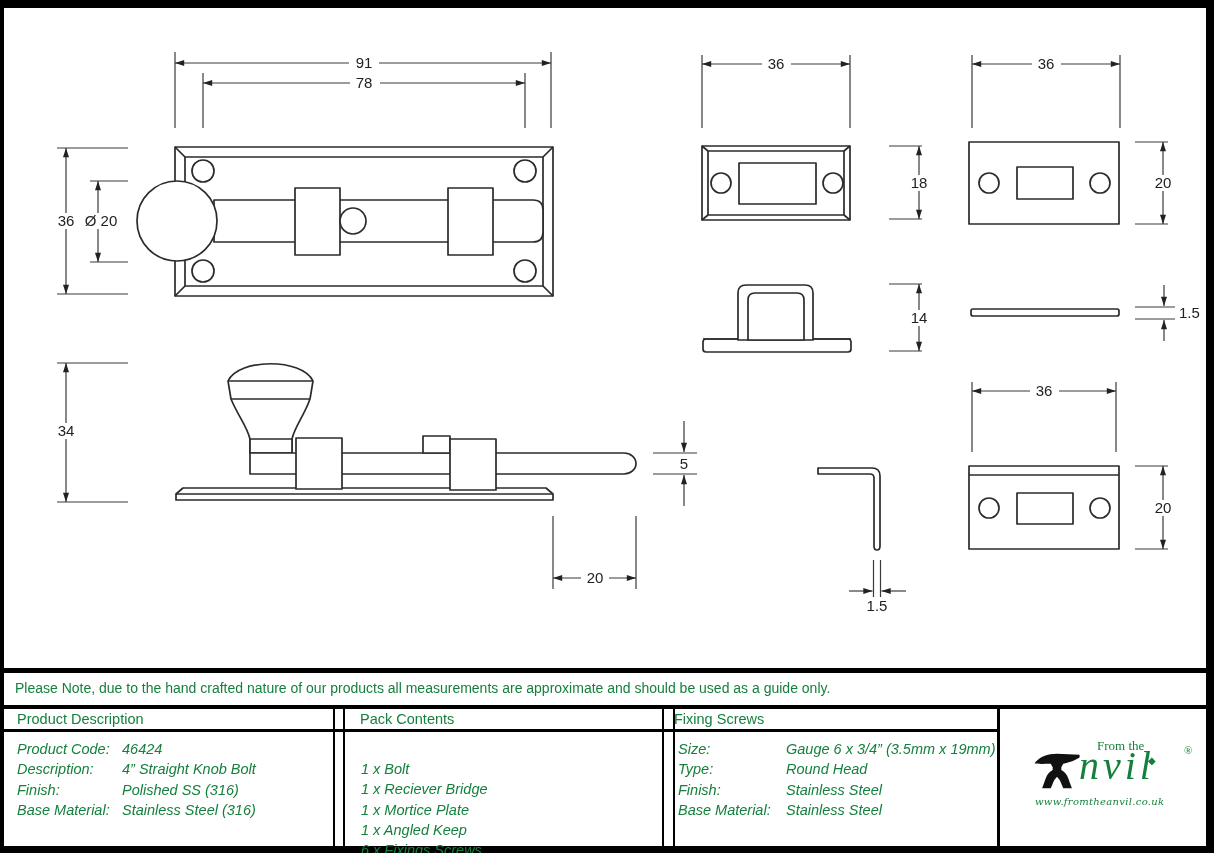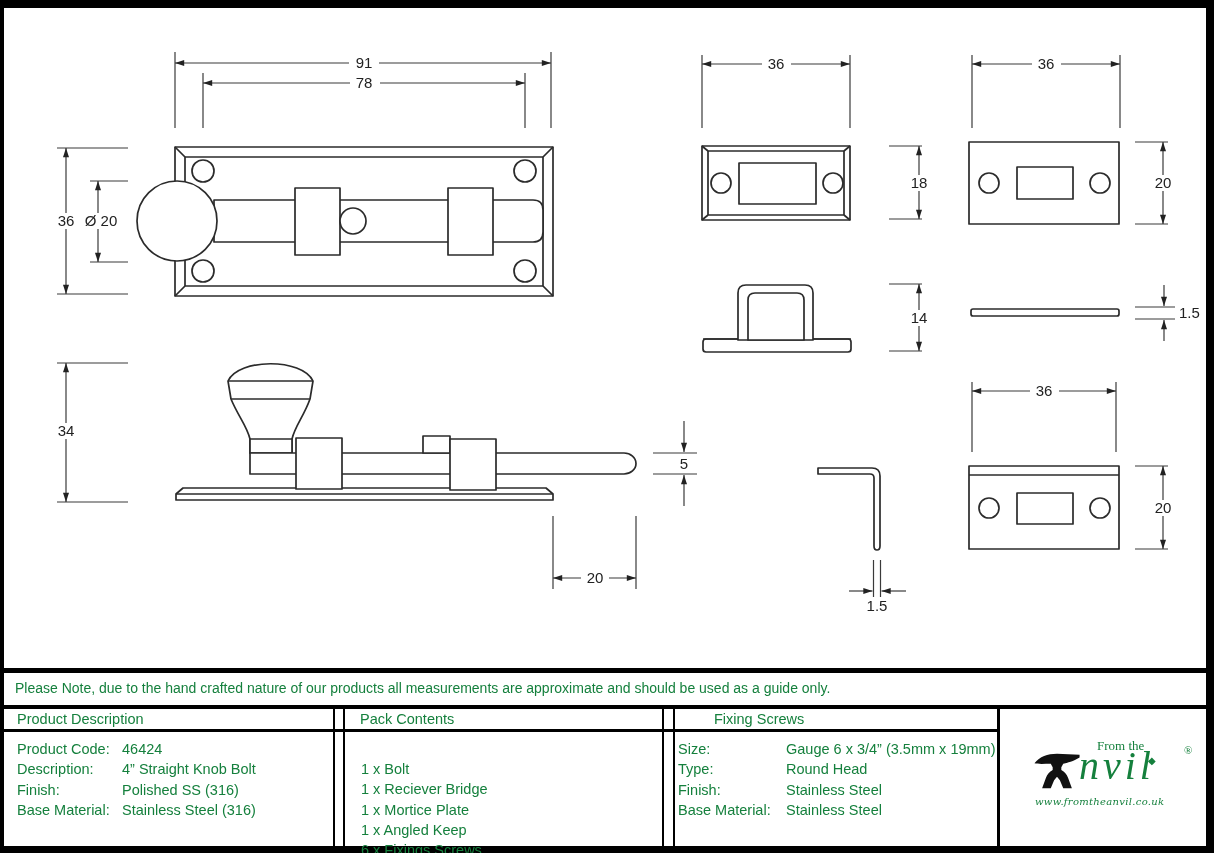--- a/index.html
+++ b/index.html
@@ -7,21 +7,21 @@
         font-family:"Liberation Sans",sans-serif;color:#15803d;}
   .bar{position:absolute;background:#000;}
   svg text{font-family:"Liberation Sans",sans-serif;font-size:15px;fill:#222;}
   .part{stroke:#2b2b2b;stroke-width:1.7;fill:none;stroke-linejoin:round;}
   .partf{stroke:#2b2b2b;stroke-width:1.7;fill:#fff;stroke-linejoin:round;}
   .dim{stroke:#3a3a3a;stroke-width:1.2;fill:none;}
   .gap{fill:#fff;stroke:none;}
   .note{position:absolute;left:15px;top:672px;width:1180px;height:33px;line-height:33px;
         font-size:14px;}
   .hdr{position:absolute;top:710px;height:19px;line-height:19px;font-size:14.5px;}
-  .cellcol{position:absolute;top:739px;font-size:14.5px;}
+  .cellcol{position:absolute;top:739px;font-size:14.5px;font-style:italic;}
   .cellcol .row{height:20.3px;line-height:20.3px;white-space:nowrap;}
   .lbl-pi{display:inline-block;width:105px;}
   .lbl-fs{display:inline-block;width:108px;}
   .logo-cell{position:absolute;left:997px;top:710px;width:209px;height:137px;}
   .logo-a{position:absolute;left:36px;top:39px;width:48px;height:45px;}
   .logo-fromthe{position:absolute;left:100px;top:28px;font-family:"Liberation Serif",serif;
         font-size:13px;}
   .logo-diamond{position:absolute;left:151px;top:45px;font-size:10px;}
   .logo-nvil{position:absolute;left:82px;top:36px;font-family:"Liberation Serif",serif;
         font-size:40px;letter-spacing:4px;line-height:1;font-style:italic;}
@@ -221,21 +221,21 @@
   <div class="bar" style="left:333px;top:709px;width:2px;height:137px;"></div>
   <div class="bar" style="left:343px;top:709px;width:2px;height:137px;"></div>
   <div class="bar" style="left:662px;top:709px;width:2px;height:137px;"></div>
   <div class="bar" style="left:673px;top:709px;width:2px;height:137px;"></div>
   <div class="bar" style="left:997px;top:709px;width:3px;height:137px;"></div>
 
   <div class="note">Please Note, due to the hand crafted nature of our products all measurements are approximate and should be used as a guide only.</div>
 
   <div class="hdr" style="left:17px;">Product Description</div>
   <div class="hdr" style="left:360px;">Pack Contents</div>
-  <div class="hdr" style="left:714px;">Fixing Screws</div>
+  <div class="hdr" style="left:674px;">Fixing Screws</div>
 
   <div class="cellcol" style="left:17px;">
     <div class="row"><span class="lbl-pi">Product Code:</span><span>46424</span></div>
     <div class="row"><span class="lbl-pi">Description:</span><span>4” Straight Knob Bolt</span></div>
     <div class="row"><span class="lbl-pi">Finish:</span><span>Polished SS (316)</span></div>
     <div class="row"><span class="lbl-pi">Base Material:</span><span>Stainless Steel (316)</span></div>
   </div>
 
   <div class="cellcol" style="left:361px;margin-top:20px;">
     <div class="row">1 x Bolt</div>

